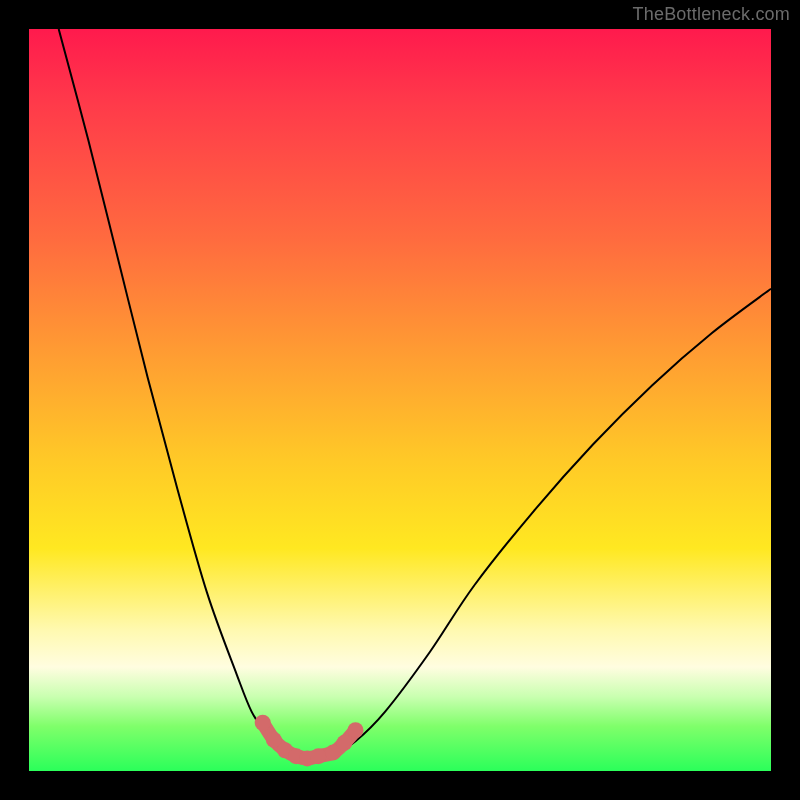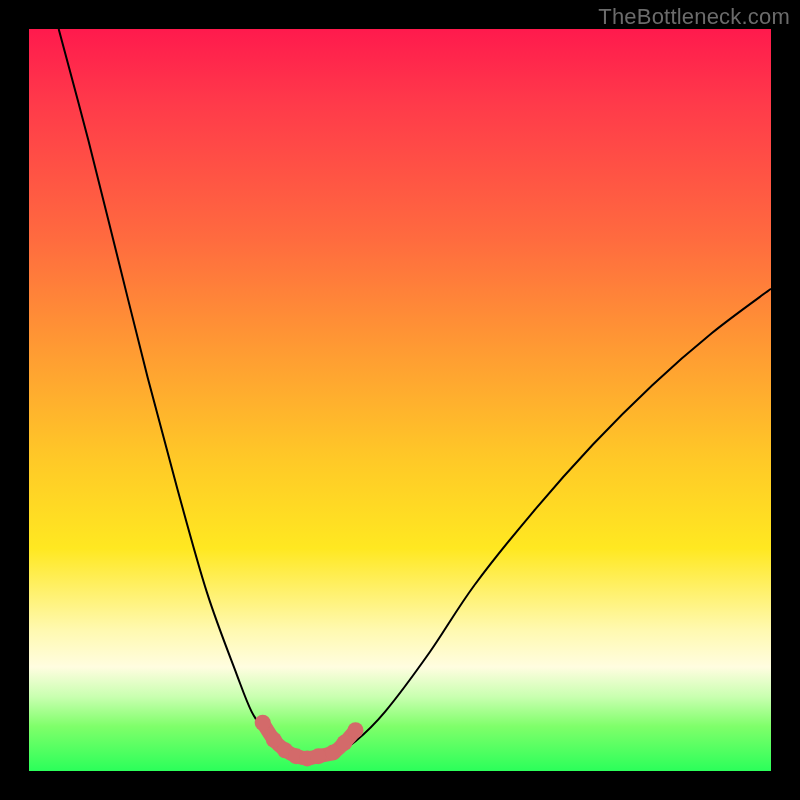--- a/index.html
+++ b/index.html
@@ -39,21 +39,21 @@
       #c9ffb0 90%,
       #7fff6a 94%,
       #2bff5a 100%
     );
   }
   .watermark {
     position: absolute;
     top: 4px;
     right: 10px;
     color: #6b6b6b;
-    font-size: 22px;
+    font-size: 18px;
     font-weight: 500;
     letter-spacing: 0.2px;
     user-select: none;
   }
   svg.curves {
     position: absolute;
     left: 0;
     top: 0;
     width: 742px;
     height: 742px;

